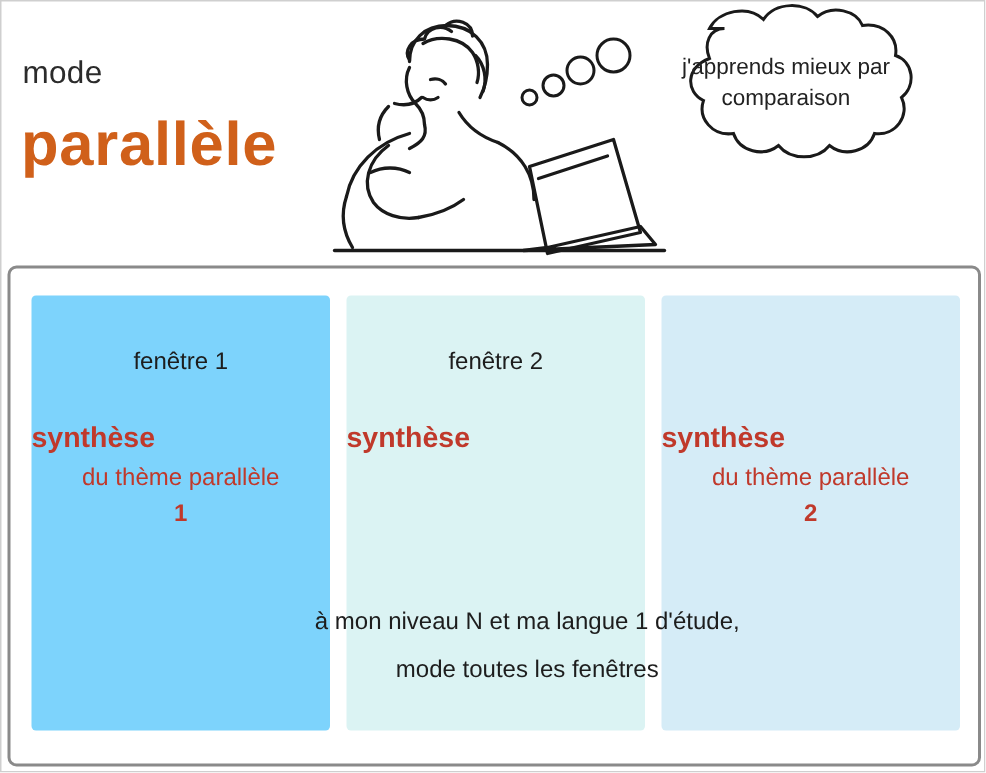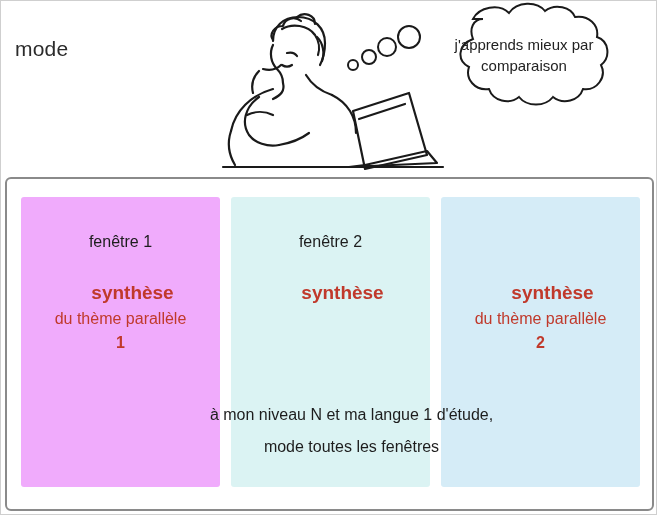--- a/index.html
+++ b/index.html
@@ -79,43 +79,41 @@
     width: 619px;
     height: 290px;
     display: flex;
     gap: 11px;
   }
   .col {
     width: 199px;
     border-radius: 3px;
     position: relative;
   }
-  .col1 { background: #f0abfc; }
+  .col1 { background: #7dd3fc; }
   .col2 { background: #dbf3f3; }
   .col3 { background: #d5ecf7; }
 
   .col-head {
     position: absolute;
     top: 36px;
     left: 0;
     width: 100%;
     text-align: center;
     font-size: 16px;
     color: #1d1d1d;
   }
   .col-synth {
     position: absolute;
     top: 85px;
     left: 0;
     width: 100%;
-    text-align: center;
     font-size: 19px;
     font-weight: bold;
     color: #c0392b;
-    padding-left: 12px;
   }
   .col-sub {
     position: absolute;
     top: 110px;
     left: 0;
     width: 100%;
     text-align: center;
     font-size: 16px;
     line-height: 24px;
     color: #c0392b;
@@ -137,20 +135,21 @@
   svg.art { position: absolute; left: 0; top: 0; }
 </style>
 </head>
 <body>
 
 <div id="frame">
 
   <div class="header">
 
     <div class="mode-label">mode</div>
+    <div class="mode-title">parallèle</div>
 
     <svg class="art" width="657" height="176" viewBox="0 0 657 176" aria-hidden="true">
       <g fill="none" stroke="#1a1a1a" stroke-width="2.2" stroke-linecap="round" stroke-linejoin="round">
 
         <path d="M300 20 c-6 -5 -16 -3 -18 5 c-9 0 -14 8 -10 14"></path>
         <path d="M296 16 c7 -6 18 -2 18 7"></path>
 
         <path d="M272 40 c0 -14 10 -24 25 -24 c16 0 27 11 27 26 c0 9 -2 16 -5 22"></path>
 
         <path d="M272 44 c-4 8 -2 18 4 24 c4 4 6 9 6 14"></path>

